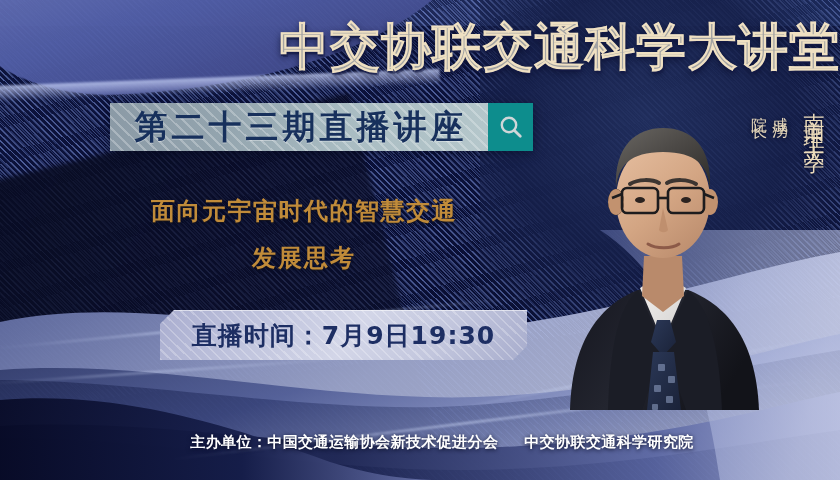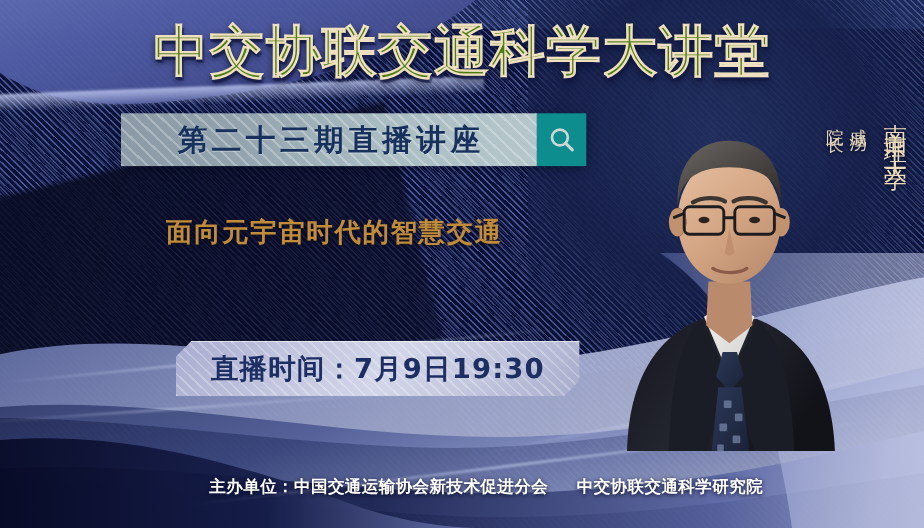--- a/index.html
+++ b/index.html
@@ -81,25 +81,25 @@
   .glow-line{
     position:absolute;
     height:2px;border-radius:50%;
     background:linear-gradient(90deg,rgba(190,205,255,0) 0%,rgba(215,226,255,.95) 45%,rgba(190,205,255,0) 100%);
     filter:blur(1.1px);
   }
 
   
   .header-title{
     position:absolute;left:0;right:0;top:18px;
-    text-align:center;
+    text-align:right;
     font-size:50px;line-height:58px;
     font-weight:bold;
     letter-spacing:1px;
-    color:#4d7c0f;
+    color:#a3a3a3;
     -webkit-text-stroke:0.6px #efe0c2;
     text-shadow:
       0 2px 0 rgba(20,26,70,.65),
       0 3px 7px rgba(8,12,40,.75),
       2px 3px 0 rgba(25,32,80,.45);
     font-family:"DejaVu Sans","Liberation Sans",sans-serif;
   }
 
   
   .subbar{
@@ -118,21 +118,21 @@
     background-image:repeating-linear-gradient(
       44deg,
       rgba(255,255,255,0.26) 0px,
       rgba(255,255,255,0.26) 2px,
       rgba(255,255,255,0) 2px,
       rgba(255,255,255,0) 8px);
     pointer-events:none;
   }
   .subbar-text{
     position:relative;z-index:2;
-    font-size:27px;font-weight:bold;letter-spacing:4px;
+    font-size:33px;font-weight:bold;letter-spacing:4px;
     color:#17305c;
     font-family:"DejaVu Sans","Liberation Sans",sans-serif;
     text-shadow:0 1px 0 rgba(255,255,255,.35);
     padding-left:4px;
   }
   .subbar-icon{
     width:45px;
     background:#0d8d8d;
     display:flex;align-items:center;justify-content:center;
   }
@@ -286,20 +286,21 @@
     <div class="subbar-icon">
       <svg width="26" height="26" viewBox="0 0 26 26" aria-hidden="true">
         <circle cx="11" cy="11" r="7.2" fill="none" stroke="#cfd6d8" stroke-width="2.4"></circle>
         <line x1="16.2" y1="16.2" x2="22.3" y2="22.3" stroke="#cfd6d8" stroke-width="2.8" stroke-linecap="round"></line>
       </svg>
     </div>
   </div>
 
   <div class="main-title">
     <div class="l1">面向元宇宙时代的智慧交通</div>
+    <div class="l2">发展思考</div>
   </div>
 
   <div class="time-pill">
     <span class="time-text">直播时间：7月9日19:30</span>
   </div>
 
   <div class="portrait">
     <svg viewBox="0 0 205 330" preserveAspectRatio="none" aria-hidden="true">
       <defs>
         <linearGradient id="suit" x1="0" y1="0" x2="1" y2="0.4">

